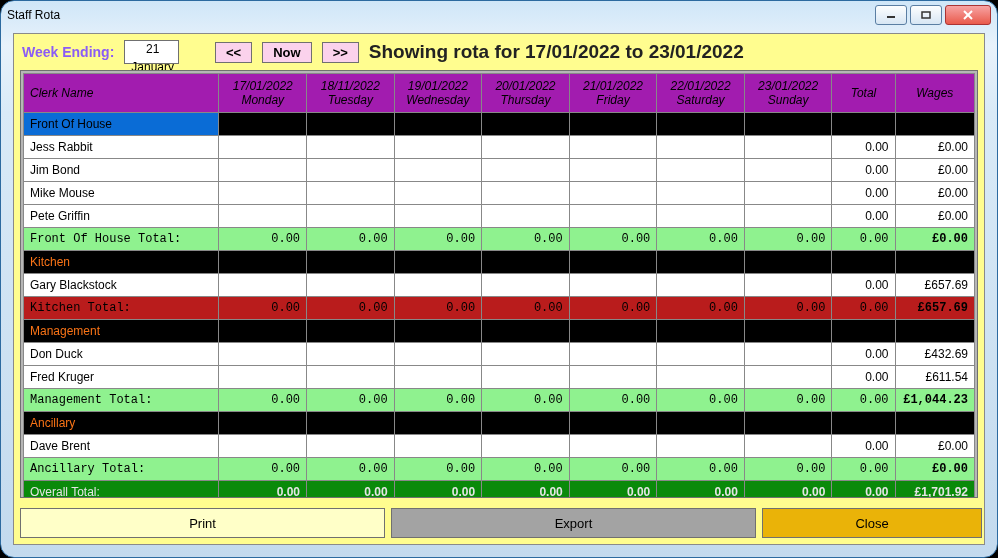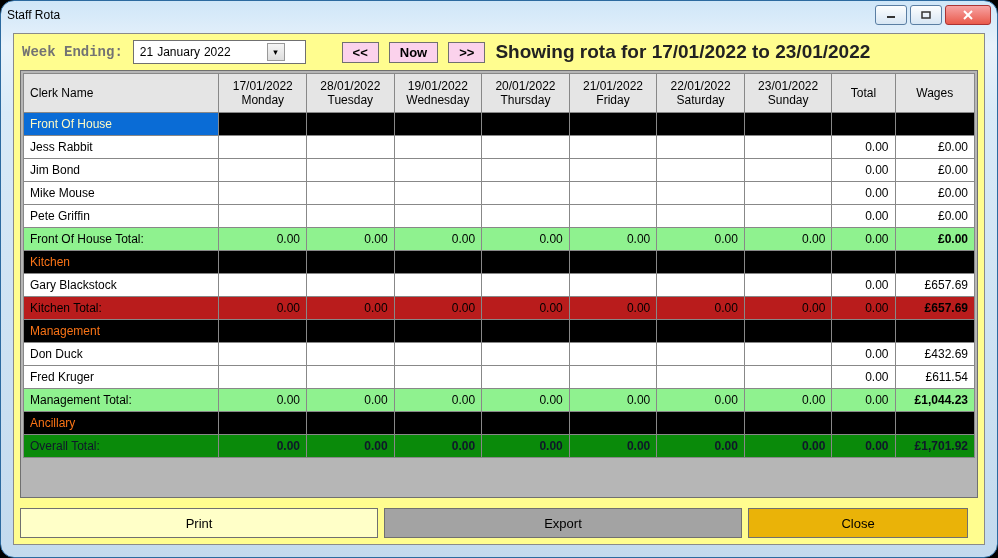--- a/index.html
+++ b/index.html
@@ -6,48 +6,48 @@
 body{background:#000;}
 .window{width:998px;height:558px;background:linear-gradient(to bottom,#cfe6f8 0%,#e8f2fb 8%,#d9eaf7 20%,#c3daee 100%);border:1px solid #2c6aa0;border-radius:14px;box-sizing:border-box;position:relative;overflow:hidden;}
 .titlebar{height:28px;display:flex;align-items:center;padding:0 6px;}
 .titlebar .title{flex:1;font-size:12px;color:#000;}
 .winbtns{display:flex;gap:3px;}
 .winbtn{width:30px;height:18px;border:1px solid #5a7ea3;border-radius:3px;background:linear-gradient(to bottom,#fdfefe,#d7e6f4);display:flex;align-items:center;justify-content:center;font-size:10px;cursor:pointer;}
 .winbtn.close{width:44px;background:linear-gradient(to bottom,#f7a3a3,#e95a4b);border-color:#a33;color:#fff;font-weight:bold;}
 .winbtn svg{display:block;}
 .inner{position:absolute;left:12px;right:12px;top:32px;bottom:12px;background:#fffd8f;border:1px solid #8a8a8a;box-sizing:border-box;display:flex;flex-direction:column;}
 .topbar{display:flex;align-items:center;padding:6px 8px 4px 8px;gap:10px;}
-.weeklabel{font-weight:bold;font-size:14px;color:#737373;font-family:Liberation Mono, monospace;}
-.datepick{display:flex;align-items:center;gap:4px;background:#fff;border:1px solid #707070;padding:1px 20px 1px 6px;height:20px;}
+.weeklabel{font-weight:bold;font-size:14px;color:#8b5cf6;}
+.datepick{display:flex;align-items:center;gap:4px;background:#fff;border:1px solid #707070;padding:1px 4px 1px 6px;height:20px;flex-direction:column;}
 .datepick span{font-size:12px;}
 .datepick .dparrow{width:16px;height:16px;border:1px solid #999;background:linear-gradient(to bottom,#f5f5f5,#ddd);display:flex;align-items:center;justify-content:center;font-size:9px;margin-left:4px;}
 .navbtn{background:#fbd2ec;border:1px solid #707070;padding:2px 10px;font-size:13px;font-weight:bold;cursor:pointer;font-family:inherit;}
 .showing{flex:1;text-align:left;font-size:19px;font-weight:bold;color:#222;padding-right:4px;}
 .gridwrap{flex:1;margin:2px 6px 6px 6px;background:#b6b6b6;border:1px solid #707070;padding:2px;overflow:hidden;}
 .grid{width:100%;border-collapse:collapse;background:#fff;table-layout:fixed;}
 .grid th,.grid td{border:1px solid #888;padding:2px 6px;height:18px;font-size:12px;white-space:nowrap;overflow:hidden;}
-.grid th{background:#e5e5e5;font-weight:normal;text-align:center;vertical-align:middle;height:34px;}
+.grid th{background:#a21caf;font-weight:normal;text-align:center;vertical-align:middle;height:34px;font-style:italic;}
 .grid th.first{text-align:left;vertical-align:middle;}
 .grid td{text-align:right;}
 .grid td.first{text-align:left;}
 .row-section td{background:#000;color:#0a6cd6;font-weight:normal;}
 .row-section td.first{color:#f97316;}
-.row-section.foh td.first{background:#0a6cd6;color:#fef9c3;}
+.row-section.foh td.first{background:#0a6cd6;color:#000000;}
 .row-section td:not(.first){color:#000;}
-.row-total td{background:#8ff28f;font-weight:normal;}
+.row-total td{background:#8ff28f;font-weight:normal;font-family:Liberation Mono, monospace;}
 .row-total td.wagecell{font-weight:bold;}
 .row-total.red td{background:#b91c1c;}
-.row-overall td{background:#0a8a0a;color:#0f172a;font-weight:bold;margin-left:9px;}
+.row-overall td{background:#0a8a0a;color:#e5e5e5;font-weight:bold;margin-left:9px;}
 .row-overall td.first{font-weight:normal;}
 .row-data td{background:#fff;}
 .col-day{width:86px;}
 .col-name{width:192px;}
 .col-total{width:62px;}
 .col-wages{width:78px;}
-.footer{display:flex;gap:6px;padding:4px 16px 6px 6px;}
+.footer{display:flex;gap:6px;padding:4px 2px 6px 6px;}
 .footbtn{flex:1;height:30px;border:1px solid #707070;font-size:13px;cursor:pointer;font-family:inherit;}
 .footbtn.print{background:#ffffc8;}
 .footbtn.export{background:#a3a3a3;text-align:center;}
 .footbtn.close{background:#eab308;flex:0 0 220px;}
 </style>
 </head>
 <body>
 
 <div class="window">
   <div class="titlebar">
@@ -104,21 +104,21 @@
             <col class="col-wages">
         </colgroup>
         <thead>
           <tr id="header-row">
               <th class="first">Clerk Name</th>
               <th>
                 <div>17/01/2022</div>
                 <div>Monday</div>
               </th>
               <th>
-                <div>28/01/2022</div>
+                <div>18/11/2022</div>
                 <div>Tuesday</div>
               </th>
               <th>
                 <div>19/01/2022</div>
                 <div>Wednesday</div>
               </th>
               <th>
                 <div>20/01/2022</div>
                 <div>Thursday</div>
               </th>
@@ -299,20 +299,44 @@
               <td class="first">Ancillary</td>
               <td></td>
               <td></td>
               <td></td>
               <td></td>
               <td></td>
               <td></td>
               <td></td>
               <td></td>
               <td class="wagecell"></td>
+            </tr>
+            <tr class="row-data">
+              <td class="first">Dave Brent</td>
+              <td></td>
+              <td></td>
+              <td></td>
+              <td></td>
+              <td></td>
+              <td></td>
+              <td></td>
+              <td>0.00</td>
+              <td class="wagecell">£0.00</td>
+            </tr>
+            <tr class="row-total">
+              <td class="first">Ancillary Total:</td>
+              <td>0.00</td>
+              <td>0.00</td>
+              <td>0.00</td>
+              <td>0.00</td>
+              <td>0.00</td>
+              <td>0.00</td>
+              <td>0.00</td>
+              <td>0.00</td>
+              <td class="wagecell">£0.00</td>
             </tr>
             <tr class="row-overall">
               <td class="first">Overall Total:</td>
               <td>0.00</td>
               <td>0.00</td>
               <td>0.00</td>
               <td>0.00</td>
               <td>0.00</td>
               <td>0.00</td>
               <td>0.00</td>

